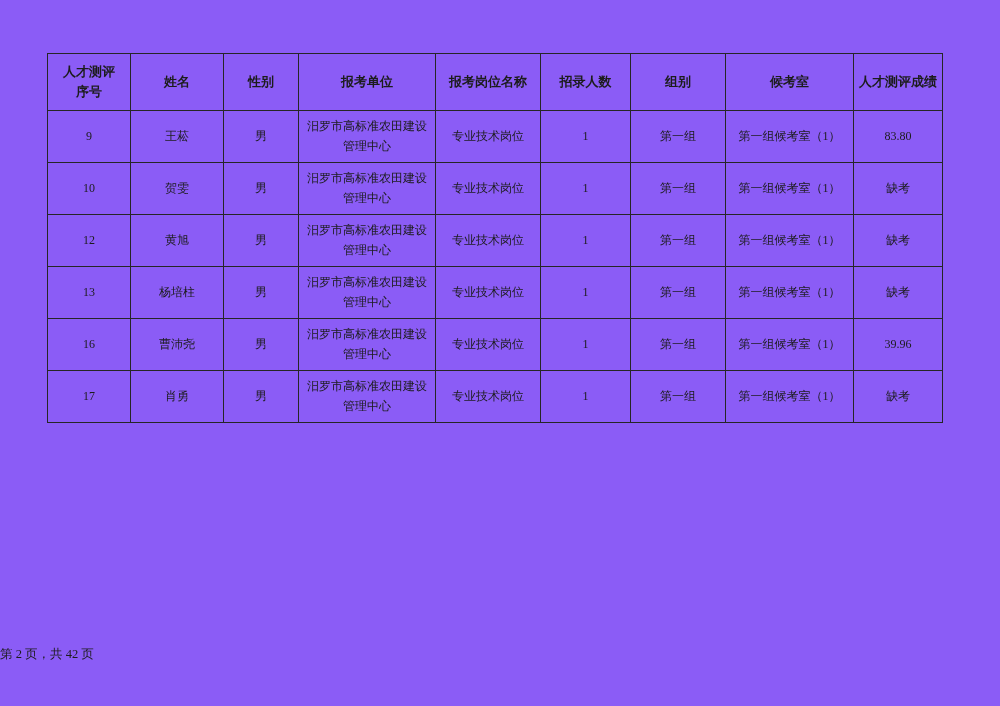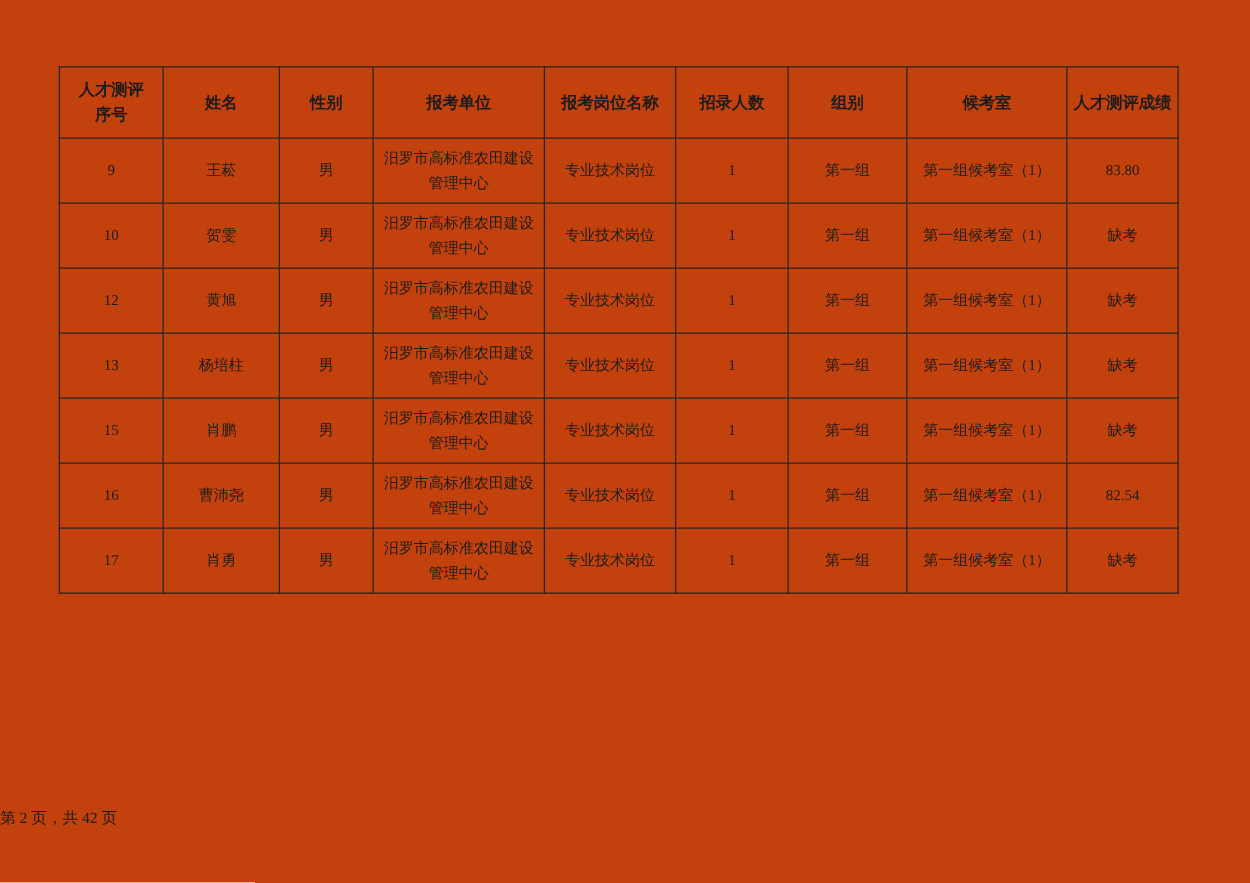--- a/index.html
+++ b/index.html
@@ -6,21 +6,21 @@
     margin: 0;
     padding: 0;
     background: #ffffff;
     font-family: "Liberation Serif", "DejaVu Serif", serif;
     color: #1c1c1c;
   }
   .page {
     position: relative;
     width: 1000px;
     height: 706px;
-    background: #c2410c;
+    background: #8b5cf6;
     overflow: hidden;
   }
   table.score-table {
     position: absolute;
     left: 47px;
     top: 53px;
     width: 895px;
     border-collapse: collapse;
     table-layout: fixed;
   }
@@ -127,40 +127,29 @@
           <td>杨培柱</td>
           <td>男</td>
           <td>汨罗市高标准农田建设管理中心</td>
           <td>专业技术岗位</td>
           <td>1</td>
           <td>第一组</td>
           <td>第一组候考室（1）</td>
           <td>缺考</td>
         </tr>
         <tr>
-          <td>15</td>
-          <td>肖鹏</td>
-          <td>男</td>
-          <td>汨罗市高标准农田建设管理中心</td>
-          <td>专业技术岗位</td>
-          <td>1</td>
-          <td>第一组</td>
-          <td>第一组候考室（1）</td>
-          <td>缺考</td>
-        </tr>
-        <tr>
           <td>16</td>
           <td>曹沛尧</td>
           <td>男</td>
           <td>汨罗市高标准农田建设管理中心</td>
           <td>专业技术岗位</td>
           <td>1</td>
           <td>第一组</td>
           <td>第一组候考室（1）</td>
-          <td>82.54</td>
+          <td>39.96</td>
         </tr>
         <tr>
           <td>17</td>
           <td>肖勇</td>
           <td>男</td>
           <td>汨罗市高标准农田建设管理中心</td>
           <td>专业技术岗位</td>
           <td>1</td>
           <td>第一组</td>
           <td>第一组候考室（1）</td>

